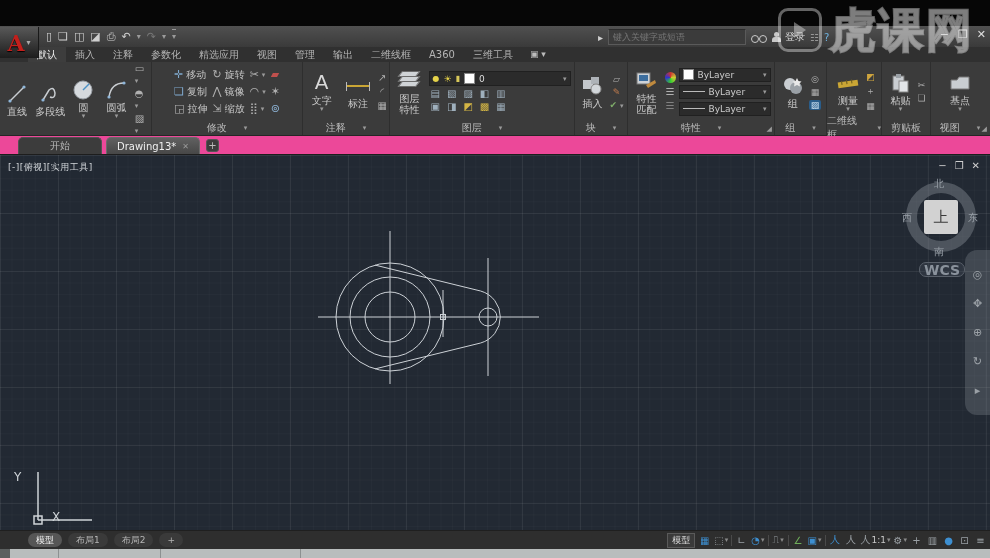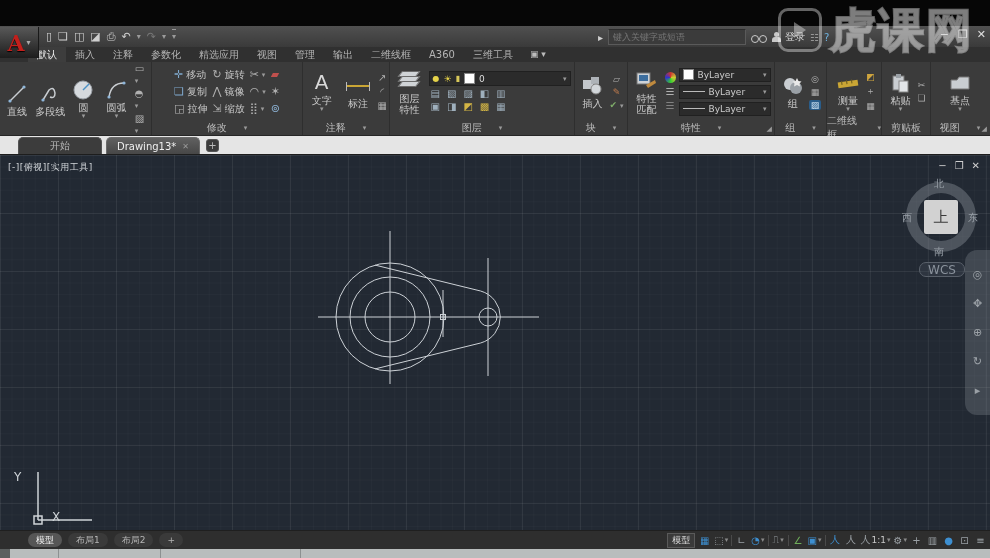--- a/index.html
+++ b/index.html
@@ -53,42 +53,42 @@
   .pdrop .ln{flex:0 0 22px;height:0;border-top:1px solid #bbb;}
   .pdrop .fill{flex:1;}
   .vcol{display:flex;flex-direction:column;gap:3px;align-items:center;}
   
   .layersic{position:relative;width:24px;height:20px;}
   .layersic i{position:absolute;left:2px;width:18px;height:6px;background:#cfd3d6;transform:skewX(-38deg);border:1px solid #6a6a6a;box-sizing:border-box;}
   
   .dimic{width:22px;height:9px;border-left:1px solid #bbb;border-right:1px solid #bbb;display:flex;align-items:center;}
   .dimic i{width:100%;height:0;border-top:2px solid #caa635;}
   
-  #filetabs{left:0;top:136px;width:990px;height:19px;background:#e5e5e5;border-bottom:1px solid #1d1d1d;box-sizing:border-box;}
+  #filetabs{left:0;top:136px;width:990px;height:19px;background:#ec4899;border-bottom:1px solid #1d1d1d;box-sizing:border-box;}
   .ftab{position:absolute;bottom:0;height:17px;border-radius:5px 5px 0 0;font-size:10px;display:flex;align-items:center;justify-content:center;gap:6px;box-sizing:border-box;}
   #tab-start{left:18px;width:84px;background:#3c3c3c;border:1px solid #525252;border-bottom:none;color:#b8b8b8;}
   #tab-drawing{left:106px;width:94px;background:linear-gradient(#606060,#474747);border:1px solid #6a6a6a;border-bottom:none;color:#efefef;}
   #tab-drawing .x{font-size:8px;color:#9a9a9a;}
   #tab-plus{left:206px;bottom:2px;width:13px;height:13px;border-radius:3px;background:#3c3c3c;border:1px solid #555;color:#bbb;font-size:10px;display:flex;align-items:center;justify-content:center;}
   
   #canvas{left:0;top:155px;width:990px;height:375px;background-color:#222933;
     background-image:
       linear-gradient(to right, rgba(255,255,255,.055) 1px, transparent 1px),
       linear-gradient(to bottom, rgba(255,255,255,.055) 1px, transparent 1px),
       linear-gradient(to right, rgba(255,255,255,.02) 1px, transparent 1px),
       linear-gradient(to bottom, rgba(255,255,255,.02) 1px, transparent 1px);
     background-size:58px 58px,58px 58px,11.6px 11.6px,11.6px 11.6px;}
   #vplabel{left:8px;top:6px;font-size:9px;color:#d2d6da;letter-spacing:.5px;}
   #dwg *{stroke:#ccd1d6;fill:none;stroke-width:1;}
   .cwinctl{top:5px;right:10px;display:flex;gap:8px;font-size:10px;color:#d0d0d0;}
   
   #vcube{left:906px;top:27px;width:70px;height:70px;border:11px solid rgba(125,131,139,.48);border-radius:50%;box-sizing:border-box;}
   #vctop{left:924px;top:45px;width:34px;height:34px;background:#d2d2d2;border-radius:2px;color:#3a3a3a;font-size:15px;display:flex;align-items:center;justify-content:center;}
   .vclbl{font-size:10px;color:#99a0a8;}
-  #wcs{left:919px;top:107px;width:44px;height:13px;border:1px solid #59606a;border-radius:7px;font-size:12px;color:#8a929c;display:flex;align-items:center;justify-content:center;background:rgba(70,78,88,.35);}
+  #wcs{left:919px;top:107px;width:44px;height:13px;border:1px solid #59606a;border-radius:7px;font-size:14px;color:#8a929c;display:flex;align-items:center;justify-content:center;background:rgba(70,78,88,.35);font-weight:bold;}
   
   #navbar{left:965px;top:95px;width:25px;height:165px;background:rgba(148,153,161,.28);border-radius:12px 0 0 12px;display:flex;flex-direction:column;align-items:center;justify-content:space-around;padding:10px 0;box-sizing:border-box;color:rgba(230,233,236,.55);font-size:11px;}
   
   #ucsY{left:14px;top:315px;font-size:12px;color:#cfd4d8;}
   #ucsX{left:52px;top:355px;font-size:12px;color:#cfd4d8;}
   
   #statusbar{left:0;top:530px;width:990px;height:31px;background:#2e2e2e;border-top:1px solid #1f1f1f;box-sizing:border-box;}
   .ltabs{left:28px;top:2px;display:flex;gap:6px;height:14px;}
   .ltab{padding:0 8px;border-radius:7px;font-size:9px;line-height:14px;background:#3a3a3a;color:#b5b5b5;}
   .ltab.active{background:#565656;color:#f2f2f2;}

